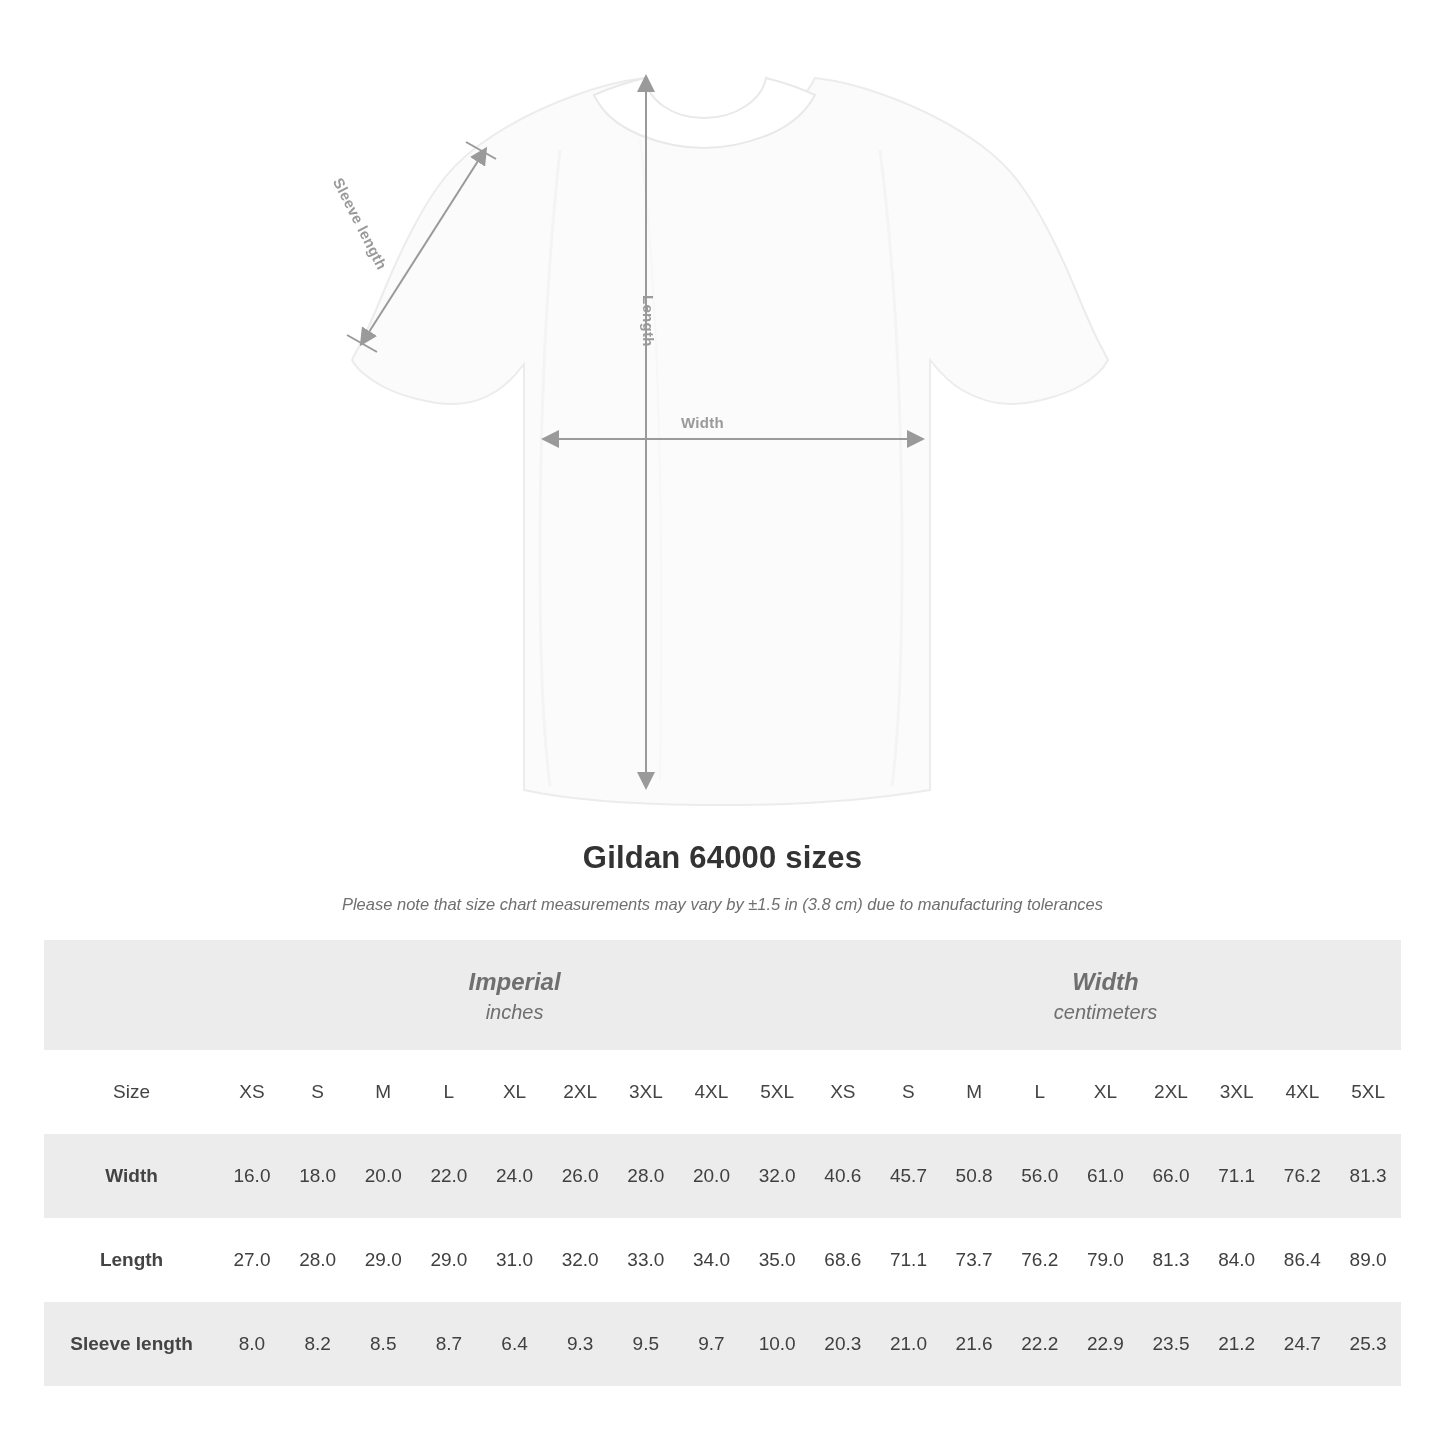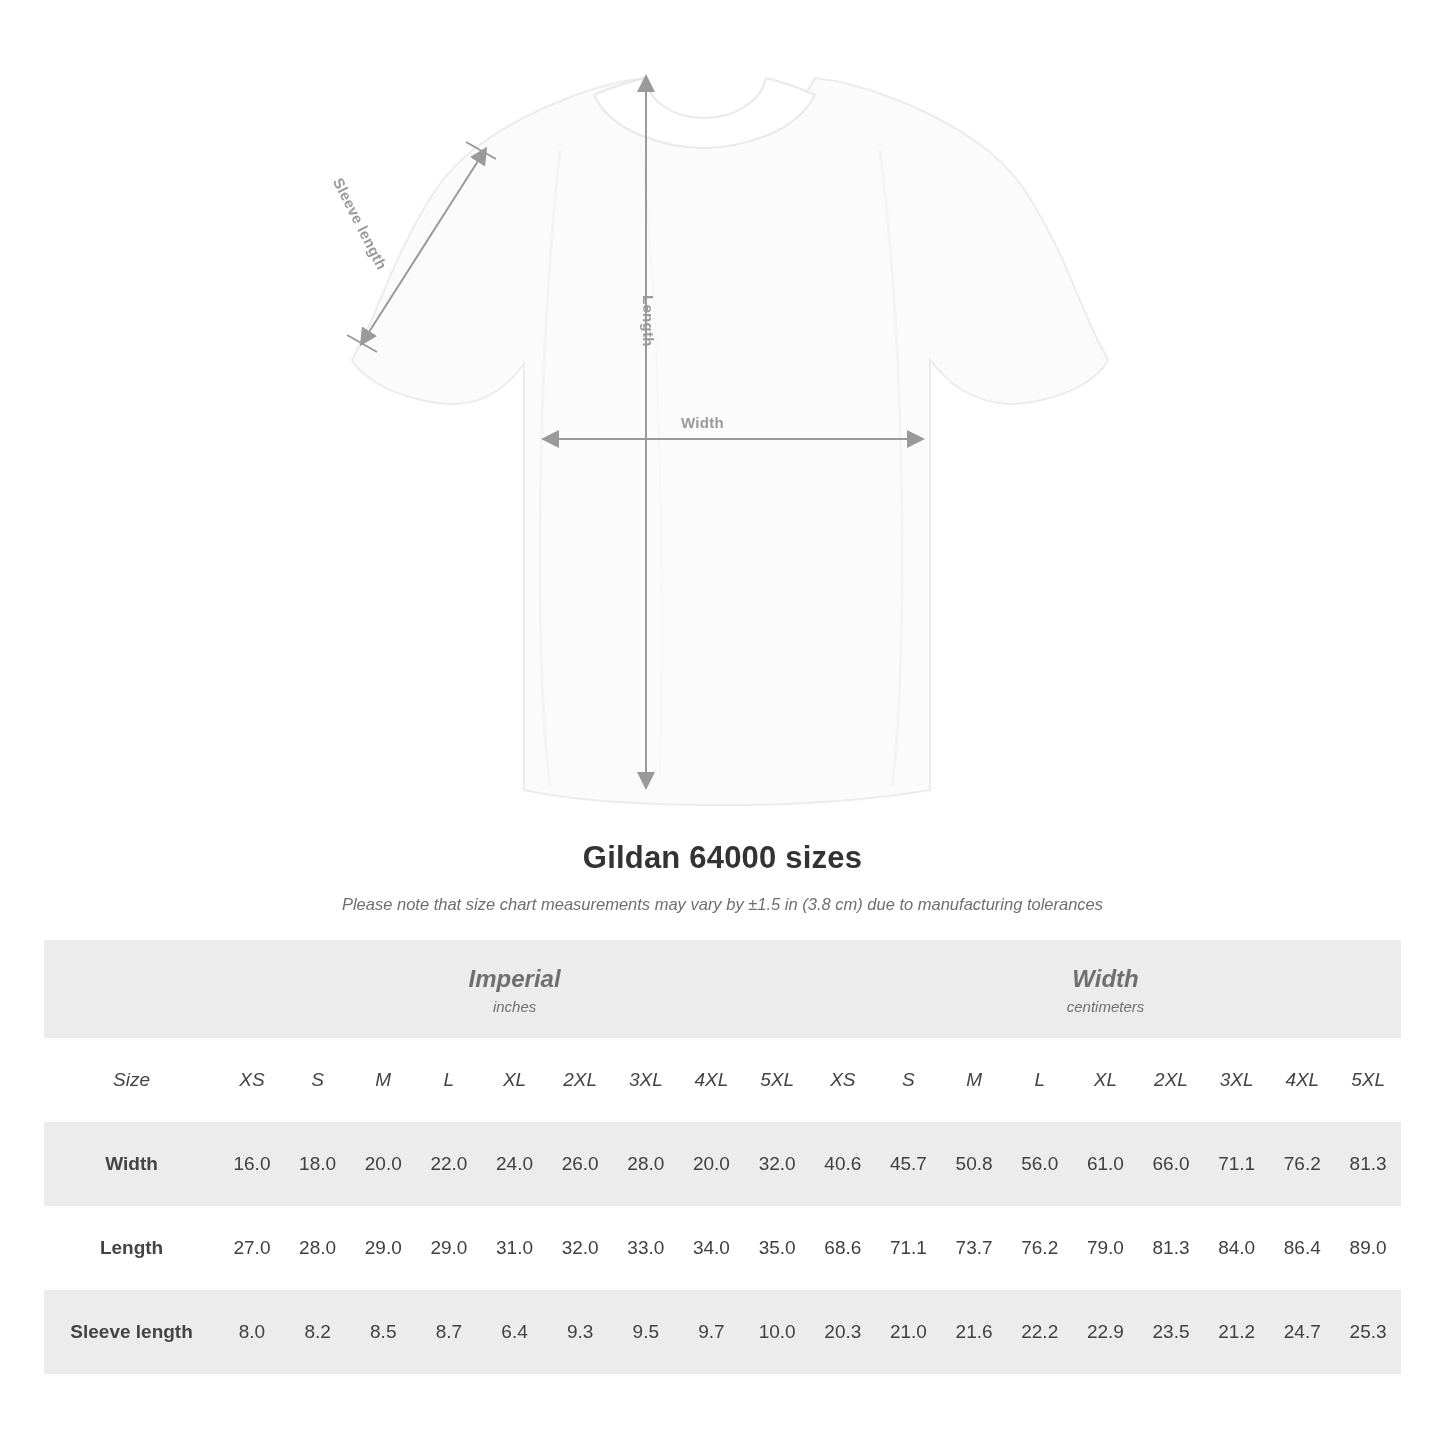--- a/index.html
+++ b/index.html
@@ -84,42 +84,41 @@
     table-layout: fixed;
   }
   table.size-table td, table.size-table th {
     text-align: center;
     vertical-align: middle;
     font-weight: normal;
     padding: 0;
   }
   .unit-row td {
     background: #ececec;
-    height: 98px;
+    height: 110px;
   }
   .unit-title {
     font-size: 24px;
     font-style: italic;
     font-weight: bold;
     color: #6f6f6f;
     line-height: 1.25;
   }
   .unit-sub {
-    font-size: 15px;
+    font-size: 20px;
     font-style: italic;
     color: #6f6f6f;
     margin-top: 4px;
   }
   .hdr-row td {
     height: 84px;
     font-size: 19px;
     font-weight: bold;
     color: #444444;
     background: #ffffff;
-    font-style: italic;
   }
   .hdr-row td.rowlabel {
     font-size: 19px;
   }
   .data-row td {
     height: 84px;
     font-size: 19px;
     color: #404040;
   }
   .data-row td.rowlabel {

